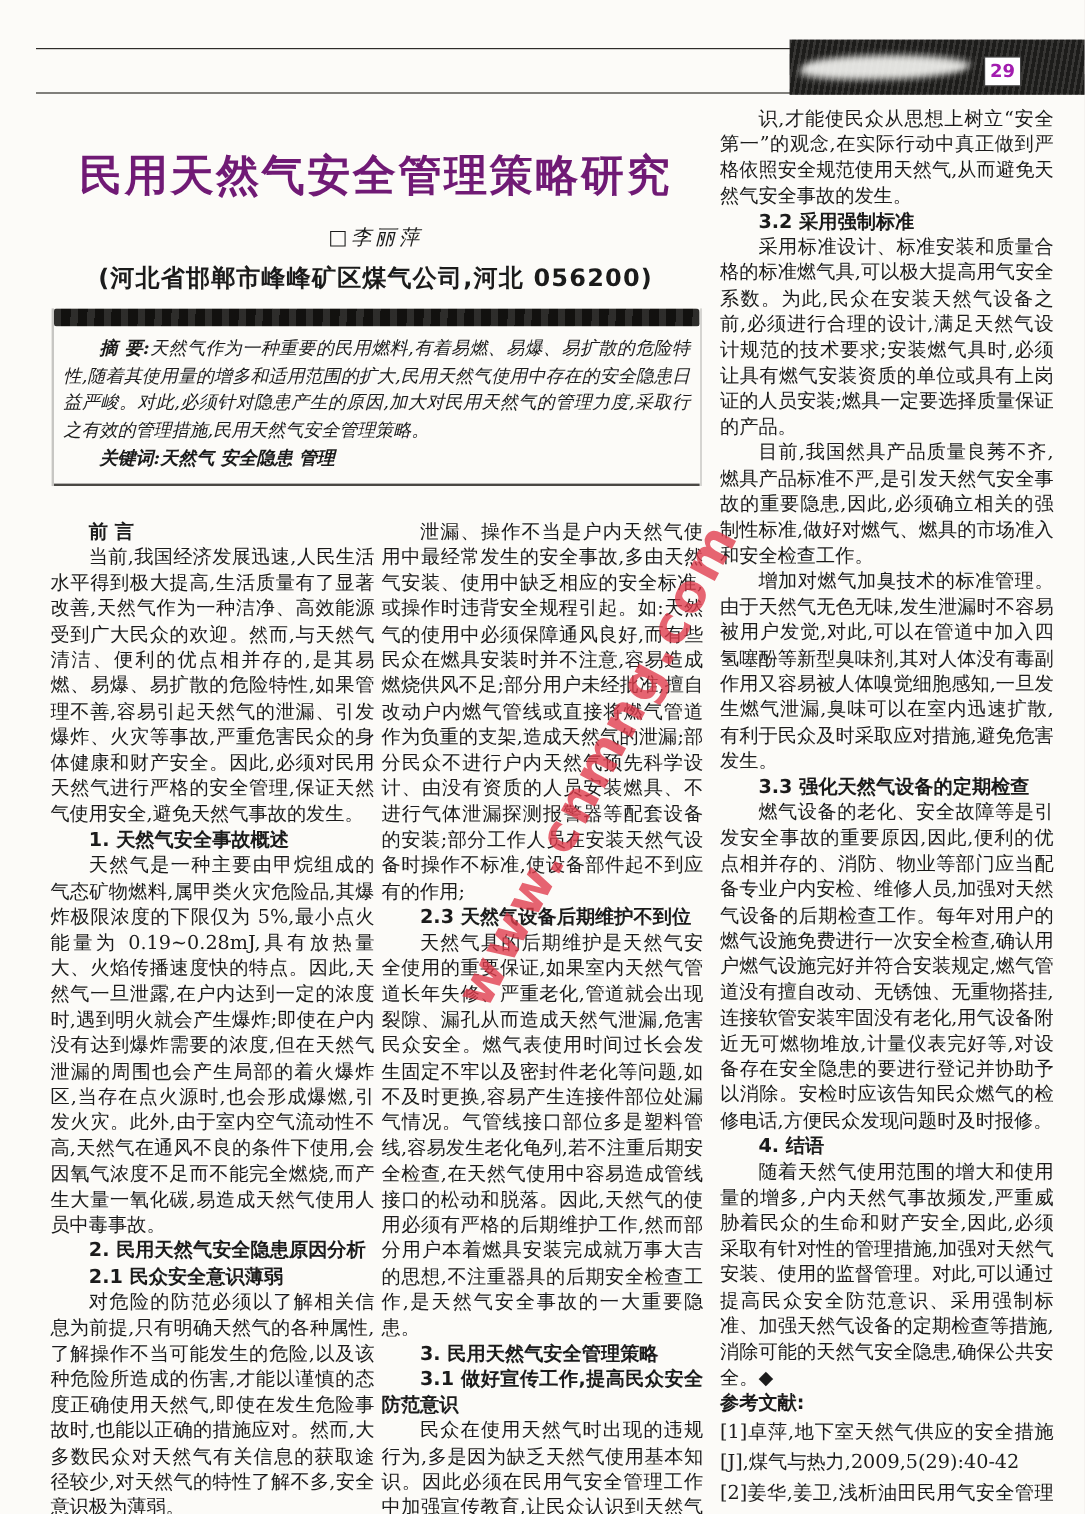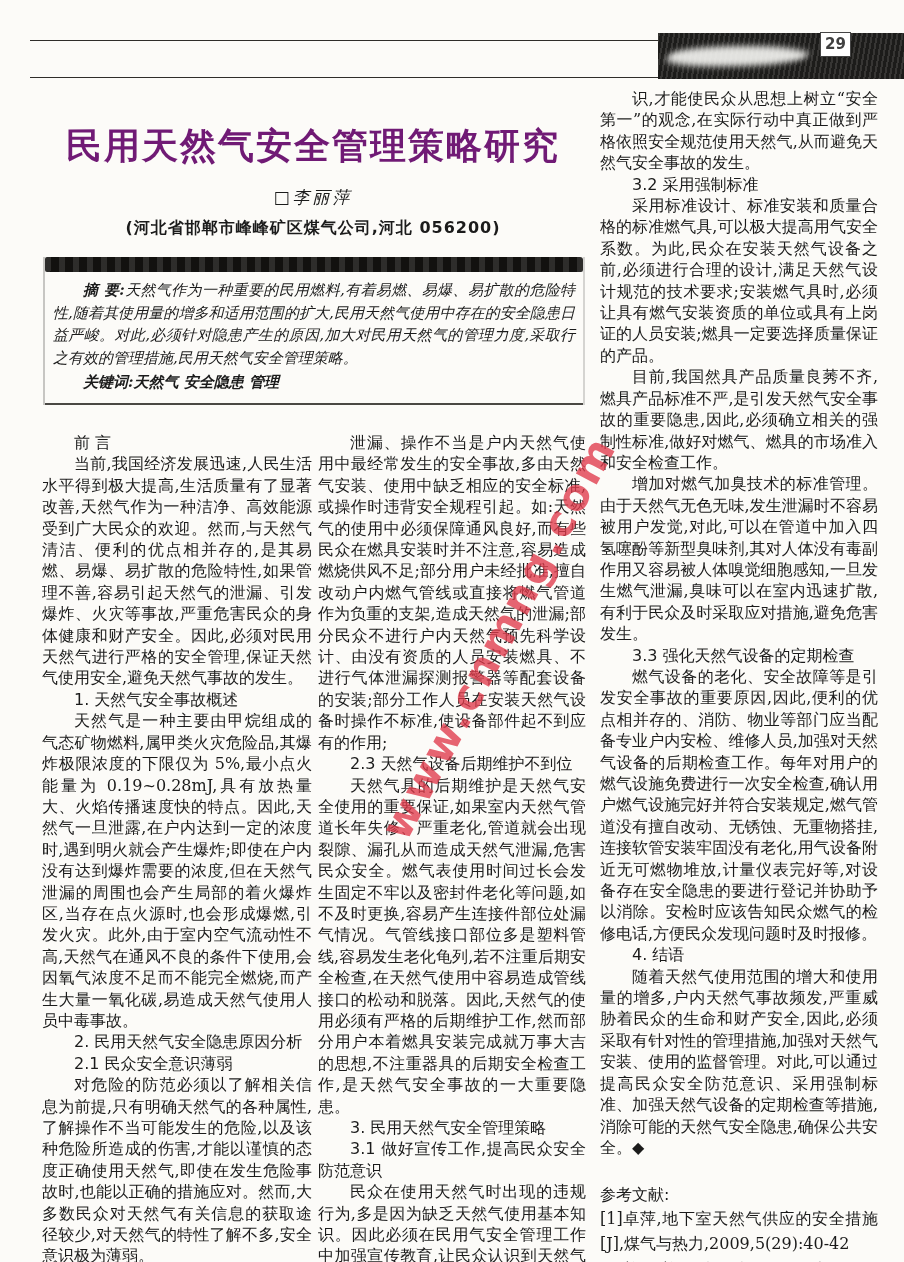--- a/index.html
+++ b/index.html
@@ -20,34 +20,34 @@
       repeating-linear-gradient(100deg, rgba(255,255,255,0.08) 0 2px, rgba(0,0,0,0.25) 2px 5px);
   }
   .banner .smudge {
     position:absolute; left:10px; top:13px; width:140px; height:20px;
     background:rgba(246,246,243,0.9);
     border-radius:48% 60% 55% 45%;
     filter:blur(3px);
     transform:skewX(-18deg) rotate(-1deg);
   }
   .page-num {
-    position:absolute; left:163px; top:0; width:29px; height:23px;
-    background:#ffffff; color:#404040;
+    position:absolute; left:163px; top:15px; width:29px; height:23px;
+    background:#ffffff; color:#a21caf;
     font:bold 15px/23px "DejaVu Sans","Liberation Sans",sans-serif;
     text-align:center; box-shadow:0 0 0 1px #444;
   }
   
   .title-wrap { position:absolute; left:42px; top:122px; width:542px; text-align:center; }
   .title {
     font-family:"DejaVu Sans","Liberation Sans",sans-serif;
     font-weight:bold; font-size:36px; letter-spacing:2px; color:#701a75;
   }
   .author { margin-top:15px; font-size:17px; font-style:italic; letter-spacing:3px; }
   .affiliation {
-    margin-top:9px; font-size:16px; font-weight:bold; letter-spacing:1px;
+    margin-top:9px; font-size:20px; font-weight:bold; letter-spacing:1px;
     font-family:"DejaVu Sans","Liberation Sans",sans-serif;
   }
   
   .abstract {
     position:absolute; left:45px; top:257px; width:538px; height:146px;
     border-bottom:2px solid #4a4844;
     box-shadow:-2px 0 0 rgba(40,38,35,0.25), 2px 0 0 rgba(40,38,35,0.18);
   }
   .abstract .bar {
     height:15px; background:#161513; border-radius:2px 3px 2px 2px;
@@ -63,25 +63,25 @@
   
   .col {
     position:absolute; font-size:16px; line-height:21.4px; text-align:justify;
   }
   .col1 { left:42px;  top:432px; width:270px; height:828px; }
   .col2 { left:318px; top:432px; width:268px; height:828px; }
   .col3 { left:600px; top:88px;  width:278px; height:1174px; }
   .blk { margin:0; }
   .blk.p { text-indent:2em; }
   .blk.h {
-    text-indent:2em; font-weight:normal;
+    text-indent:2em; font-weight:bold;
     font-family:"DejaVu Sans","Liberation Sans",sans-serif;
   }
   .blk.refh {
-    font-weight:normal; margin-top:26px; text-indent:0;
+    font-weight:bold; text-indent:0;
     font-family:"DejaVu Sans","Liberation Sans",sans-serif;
   }
   .blk.ref { font-size:16px; line-height:25.5px; text-indent:0; }
   
   .watermark {
     position:absolute; left:278px; top:618px; width:436px; height:52px;
     text-align:center; transform:rotate(-62deg);
     font-family:"DejaVu Sans","Liberation Sans",sans-serif;
     font-size:43px; font-weight:bold; letter-spacing:3px;
     color:rgba(223,58,74,0.78); pointer-events:none; white-space:nowrap;

